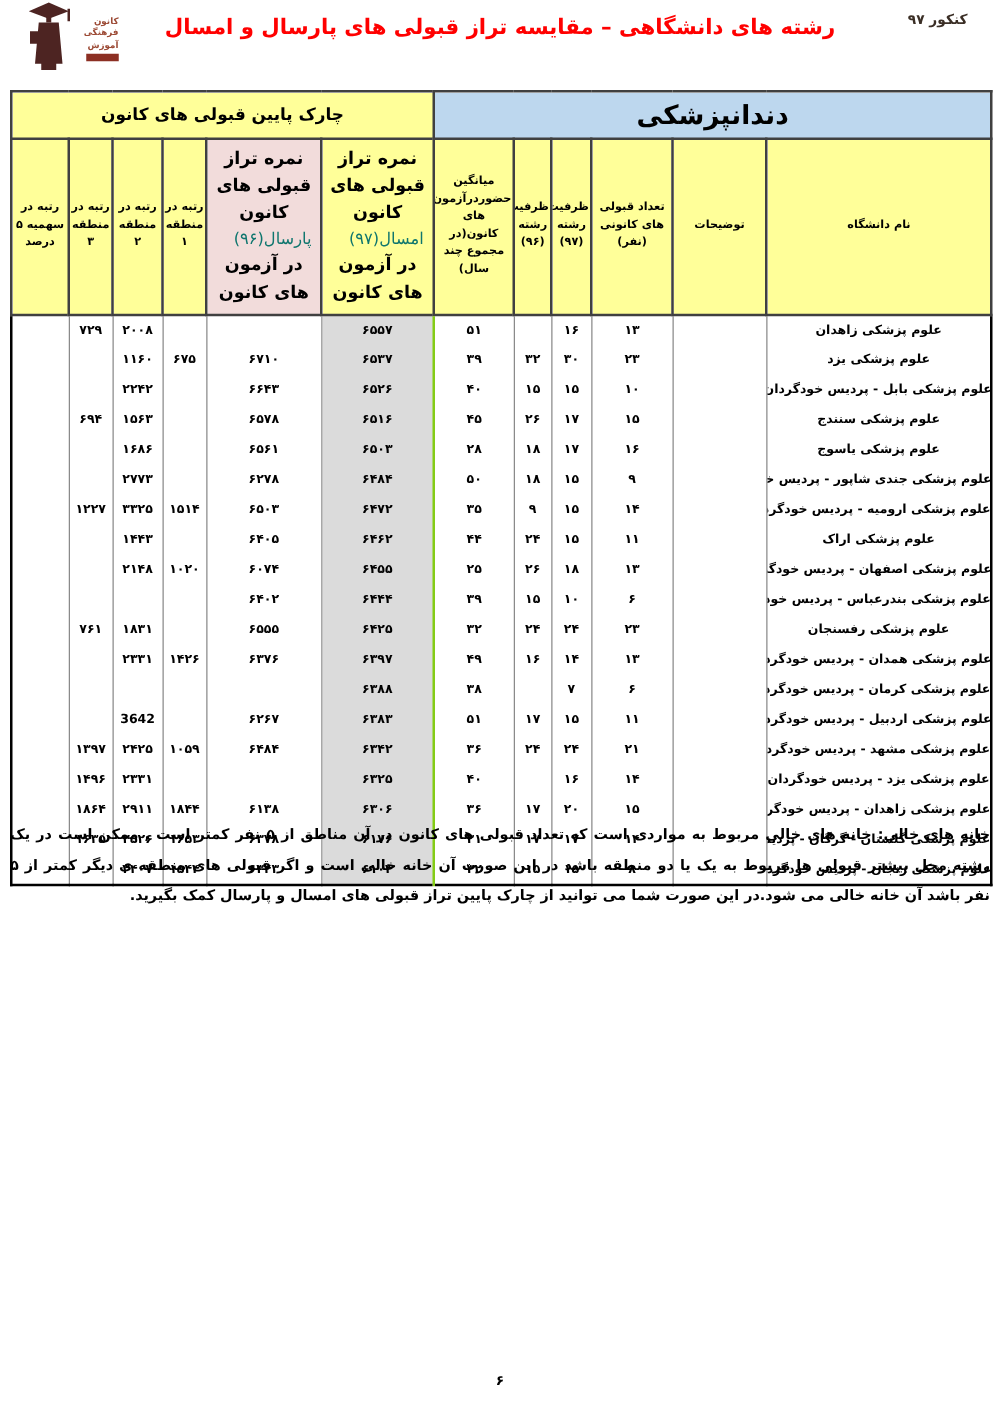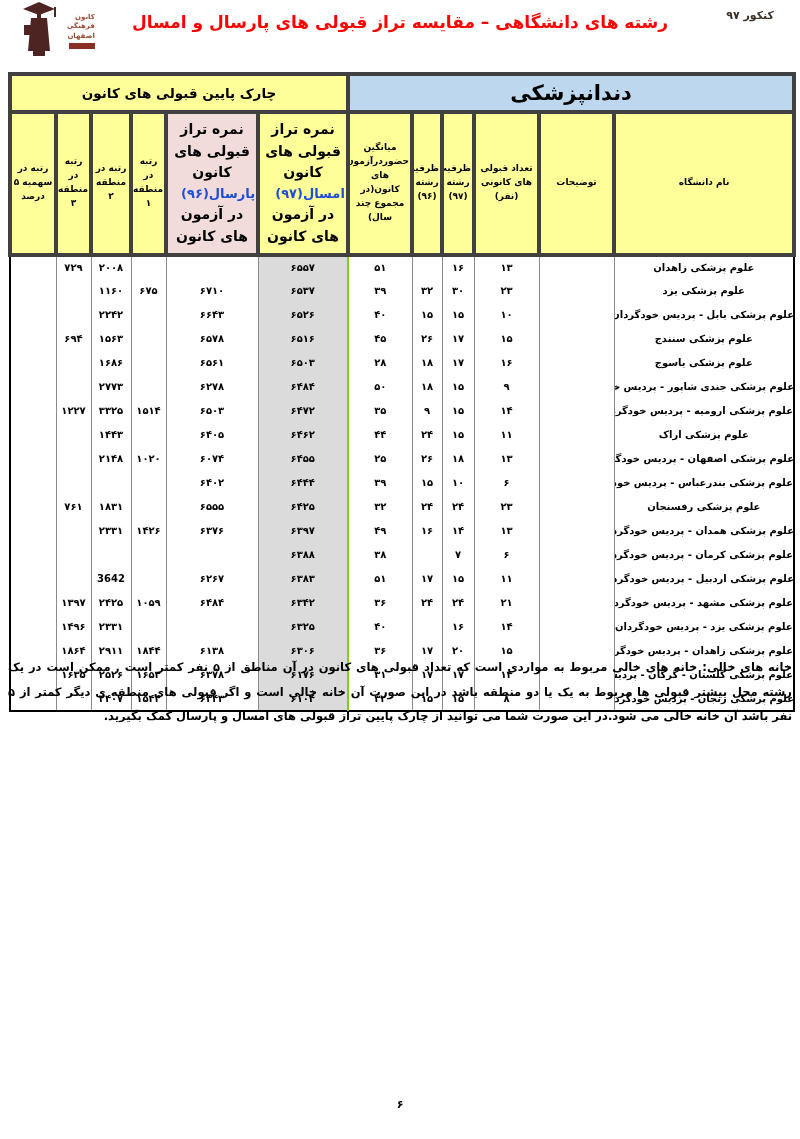--- a/index.html
+++ b/index.html
@@ -34,31 +34,31 @@
   .logo-text span { font-size: 7px; font-weight: bold; color: #9c4a35; line-height: 1.35; }
   .logo-badge { width: 26px; height: 6px; background: #8c2f23; margin-top: 2px; }
   
   table.main {
     position: absolute; top: 72px; left: 8px;
     width: 784px; border-collapse: collapse; table-layout: fixed;
     direction: rtl;
     border: 2px solid #000;
   }
   table.main th, table.main td { overflow: hidden; }
-  thead th { border: 4px solid #404040; background: #ffff99; vertical-align: middle; text-align: center; }
+  thead th { border: 2px solid #404040; background: #ffff99; vertical-align: middle; text-align: center; }
   tr.group-row th { height: 38px; }
   th.g-dent { background: #bdd7ee; font-size: 21px; font-weight: bold; }
   th.g-quartile { background: #ffff99; font-size: 13.5px; font-weight: bold; }
   tr.head-row th {
     height: 70px; font-size: 9px; font-weight: bold; line-height: 1.55;
     padding: 2px 1px;
   }
   th.h-parsal { background: #f2dcdb; }
   .score-head { display:flex; flex-direction:column; justify-content:space-between; height:100%; padding:3px 0; }
-  .score-head .mid { color:#1d4ed8; font-size: 13px; font-weight: bold; padding-left: 14px; }
+  .score-head .mid { color:#0f766e; font-size: 13px; font-weight: normal; padding-left: 14px; }
   .score-head .small { font-size: 14px; font-weight: bold; }
   tbody td {
     height: 24px; text-align: center; vertical-align: middle;
     font-size: 10px; font-weight: bold;
     border-left: 1px solid #8a8a8a; border-right: 1px solid #8a8a8a;
     border-top: none; border-bottom: none;
     white-space: nowrap;
   }
   tbody td.c-name { font-size: 10px; }
   tbody td.c-emsal { background: #dbdbdb; }
@@ -93,21 +93,21 @@
         <rect x="23" y="12" width="4" height="5"></rect>
         <path d="M17 17 L33 17 L36 50 L31 50 L31 55 L19 55 L19 50 L14 50 Z"></path>
         <rect x="10" y="24" width="8" height="10"></rect>
         <rect x="40" y="6" width="2" height="10"></rect>
       </g>
     </svg>
   </span>
   <span class="logo-text">
     <span>کانون</span>
     <span>فرهنگی</span>
-    <span>اصفهان</span>
+    <span>آموزش</span>
     <span class="logo-badge"></span>
   </span>
 </div>
 
 <table class="main">
   <colgroup>
     <col style="width:180px">
       <col style="width:75px">
       <col style="width:65px">
     <col style="width:32px">

